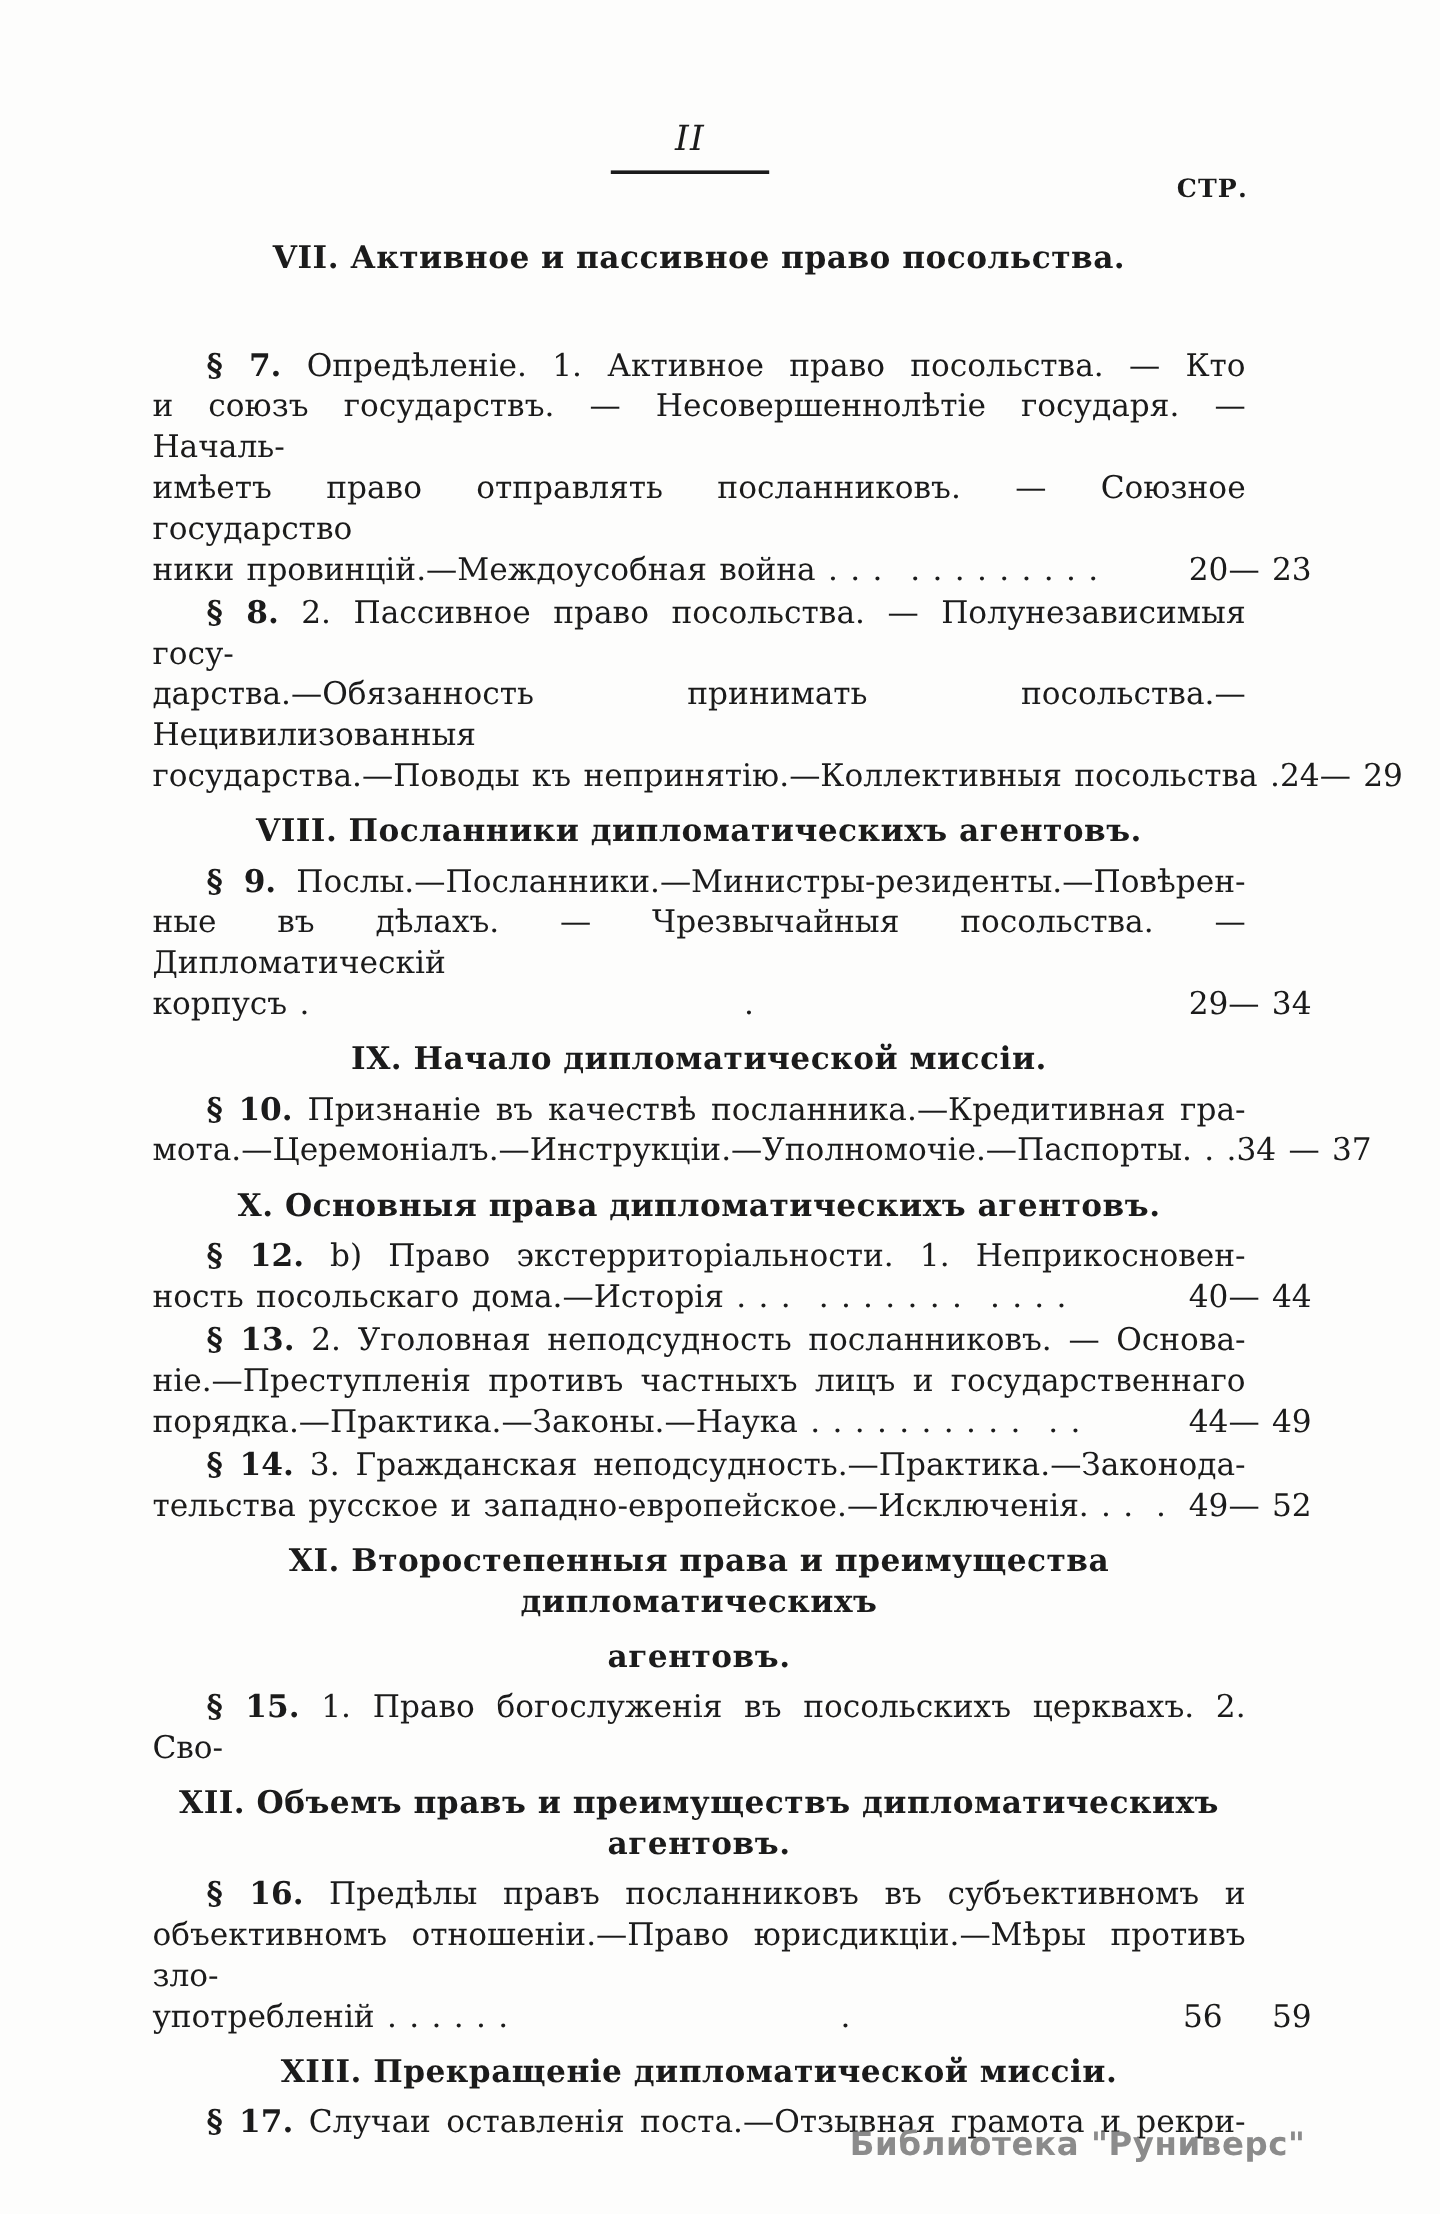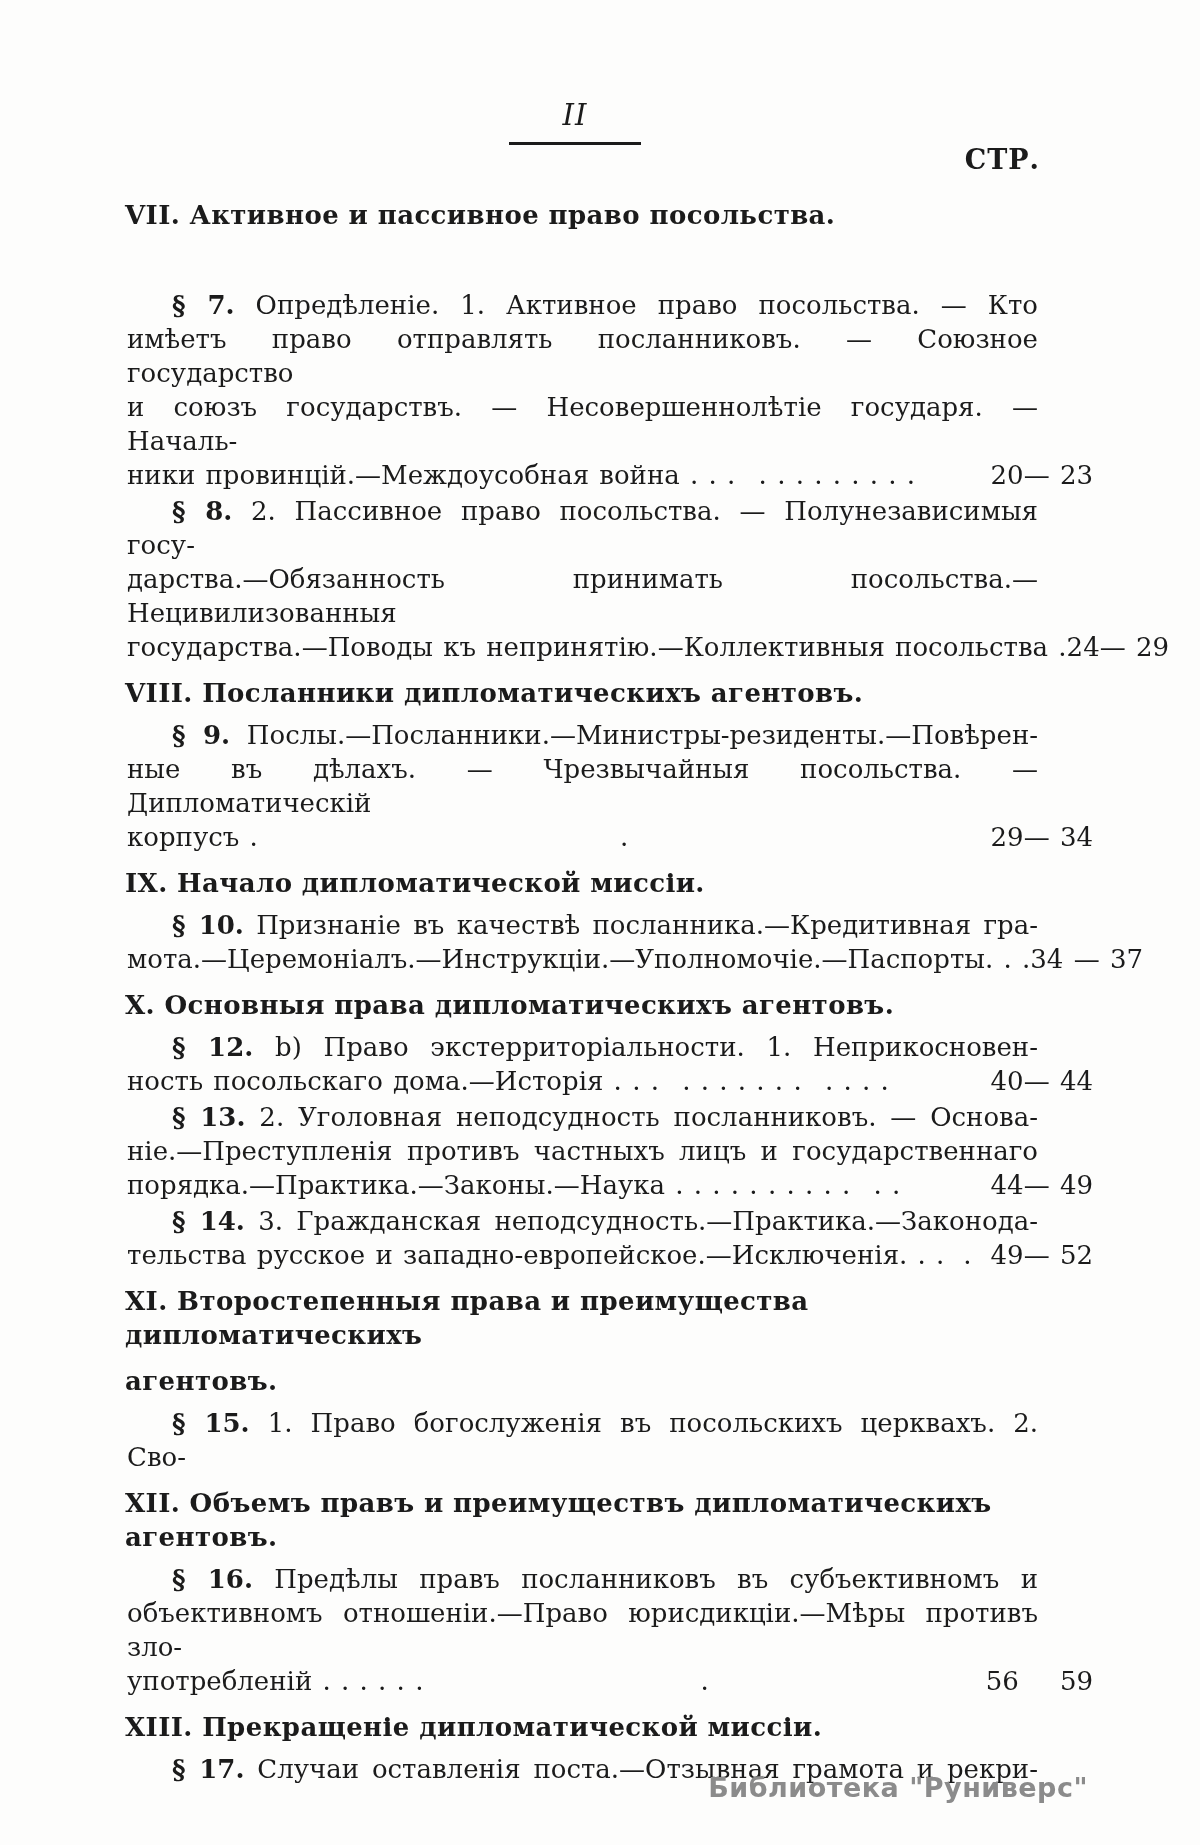--- a/index.html
+++ b/index.html
@@ -21,30 +21,30 @@
   .pagenum-block{
     position:absolute;left:500px;top:98px;width:150px;
     text-align:center;
   }
   .pagenum{font-size:29px;letter-spacing:1px;line-height:34px;font-style:italic;}
   .pagenum-rule{
     margin:10px auto 0 auto;width:132px;height:3px;background:var(--ink);
   }
   .col-header{
     position:absolute;top:144px;right:160px;
-    font-size:27px;font-weight:700;letter-spacing:1px;
+    font-size:21px;font-weight:700;letter-spacing:1px;
   }
   
   .toc{
     position:absolute;left:125px;right:105px;top:198px;
     font-size:26px;line-height:34px;
   }
   .section-heading{
     font-weight:700;
-    text-align:left;
+    text-align:center;
     padding-right:55px;
     margin-top:12px;margin-bottom:8px;
     letter-spacing:0.4px;
   }
   .section:first-child .section-heading{margin-top:0;margin-bottom:56px;}
   .toc-entry{margin:2px;}
   .line{
     text-align:justify;
     text-align-last:justify;
     padding-right:55px;
@@ -81,22 +81,22 @@
     <div class="pagenum-rule"></div>
   </div>
 
   <div class="col-header">СТР.</div>
 
   <main class="toc">
       <section class="section">
         <div class="section-heading">VII. Активное и пассивное право посольства.</div>
         <div class="toc-entry">
           <div class="line first"><b class="para-label">§ 7.</b> Опредѣленіе. 1. Активное право посольства. — Кто</div>
+          <div class="line">и союзъ государствъ. — Несовершеннолѣтіе государя. — Началь-</div>
           <div class="line">имѣетъ право отправлять посланниковъ. — Союзное государство</div>
-          <div class="line">и союзъ государствъ. — Несовершеннолѣтіе государя. — Началь-</div>
           <div class="line last">
             <span class="lltext">ники провинцій.—Междоусобная война . . .  . . . . . . . . .</span>
             <span class="pages">20— 23</span>
           </div>
         </div>
         <div class="toc-entry">
           <div class="line first"><b class="para-label">§ 8.</b> 2. Пассивное право посольства. — Полунезависимыя госу-</div>
           <div class="line">дарства.—Обязанность принимать посольства.—Нецивилизованныя</div>
           <div class="line last">
             <span class="lltext">государства.—Поводы къ непринятію.—Коллективныя посольства .</span>

